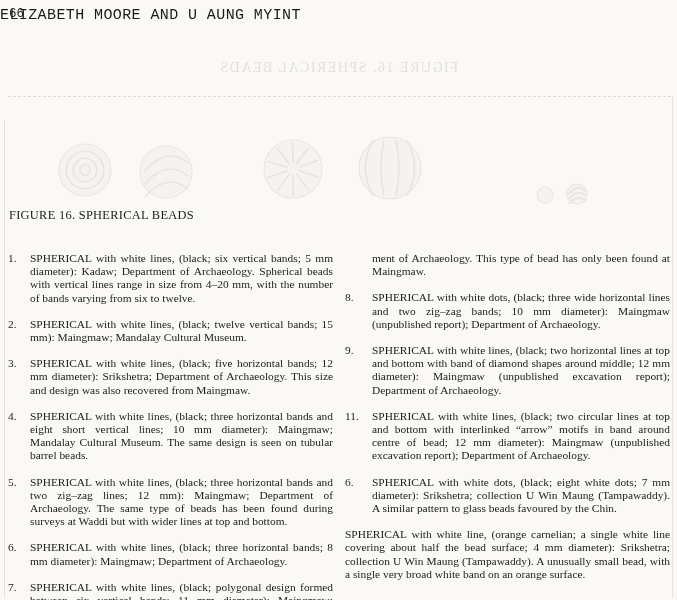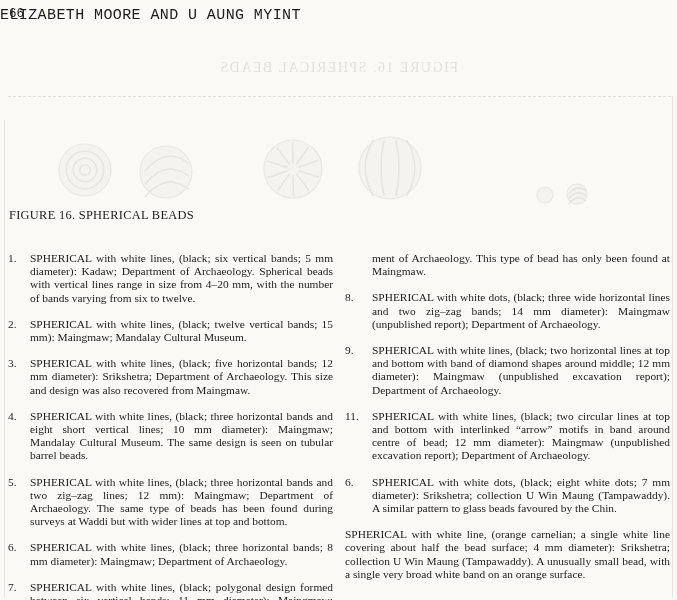--- a/index.html
+++ b/index.html
@@ -162,21 +162,21 @@
     </div>
   <div class="col col-right">
 
       <div class="list-item">
         <span class="item-num"></span>
         <span class="item-text">ment of Archaeology. This type of bead has only been found at Maingmaw.</span>
       </div>
 
       <div class="list-item">
         <span class="item-num">8.</span>
-        <span class="item-text">SPHERICAL with white dots, (black; three wide horizontal lines and two zig–zag bands; 14 mm diameter): Maingmaw (unpublished report); Department of Archaeology.</span>
+        <span class="item-text">SPHERICAL with white dots, (black; three wide horizontal lines and two zig–zag bands; 10 mm diameter): Maingmaw (unpublished report); Department of Archaeology.</span>
       </div>
 
       <div class="list-item">
         <span class="item-num">9.</span>
         <span class="item-text">SPHERICAL with white lines, (black; two horizontal lines at top and bottom with band of diamond shapes around middle; 12 mm diameter): Maingmaw (unpublished excavation report); Department of Archaeology.</span>
       </div>
 
       <div class="list-item">
         <span class="item-num">11.</span>
         <span class="item-text">SPHERICAL with white lines, (black; two circular lines at top and bottom with interlinked “arrow” motifs in band around centre of bead; 12 mm diameter): Maingmaw (unpublished excavation report); Department of Archaeology.</span>

